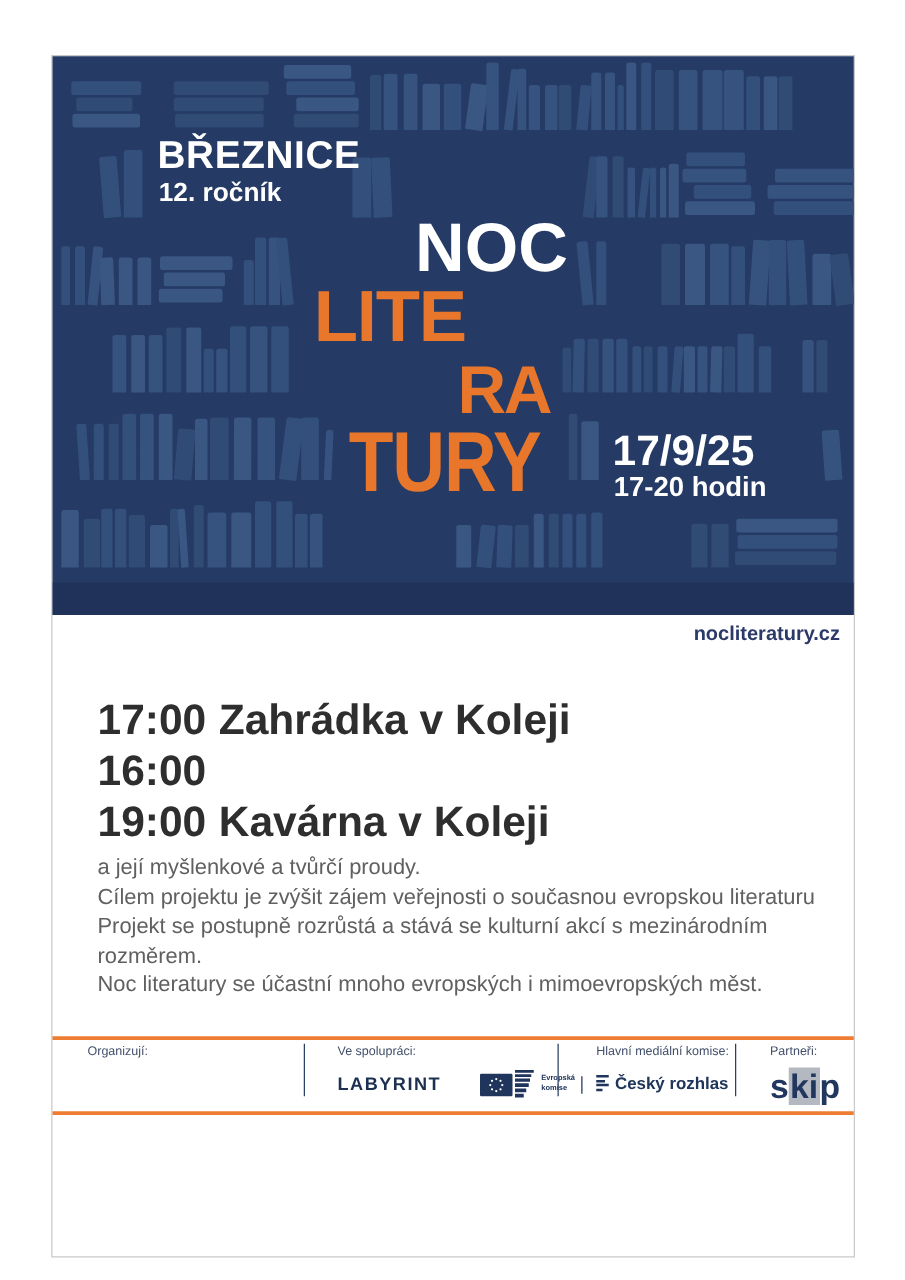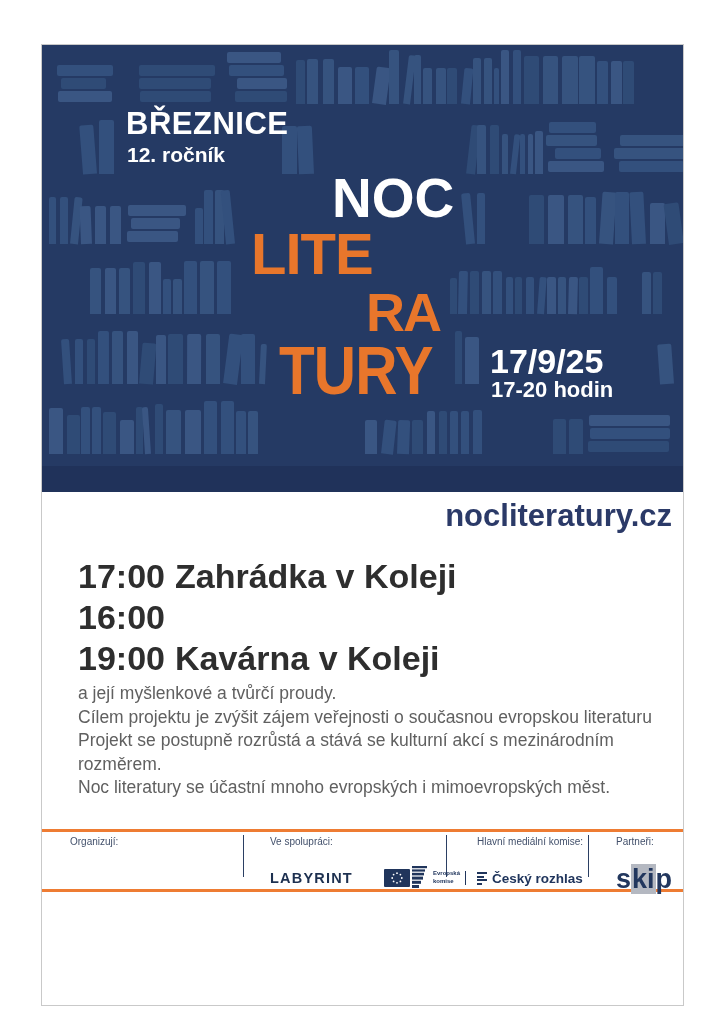--- a/index.html
+++ b/index.html
@@ -16,40 +16,40 @@
   .city{left:84px;top:63px;font-size:31px;letter-spacing:.5px}
   .edition{left:85px;top:99px;font-size:21px}
   .t-noc{left:290px;top:126px;font-size:55px}
   .t-lite{left:209px;top:180px;font-size:58px;color:#e8762b;letter-spacing:-1px}
   .t-ra{left:324px;top:240px;font-size:54px;color:#e8762b;letter-spacing:-2px}
   .t-tury{left:237px;top:291px;font-size:68px;color:#e8762b;letter-spacing:-1px;transform:scaleX(.86);transform-origin:0 0}
   .t-date{left:448px;top:299px;font-size:34px}
   .t-time{left:449px;top:334px;font-size:22px}
 
   
-  .website{position:absolute;right:11px;top:455px;font-size:31px;font-weight:bold;color:#2b3a68;line-height:1}
+  .website{position:absolute;right:11px;top:455px;font-size:16px;font-weight:bold;color:#2b3a68;line-height:1}
   .schedule{position:absolute;left:36px;top:511px;font-size:34px;font-weight:bold;color:#2e2e2e;line-height:41px}
   .srow{display:flex}
   .stime{width:97px}
   .desc{position:absolute;left:36px;top:637px;font-size:17.5px;line-height:23.5px;color:#606060}
 
   
   .fline{position:absolute;left:0;width:100%;height:3px;background:#ee7c33}
   .fline-top{top:784px}
   .fline-bot{top:844px}
   .fdiv{position:absolute;width:1px;height:42px;background:#2b3f63;top:790px}
   .fdiv1{left:201px}.fdiv2{left:404px}.fdiv3{left:546px}
   .fsec{position:absolute;top:791px}
   .fsec1{left:28px;width:196px}
   .fsec2{left:228px;width:196px}
   .fsec3{left:435px;width:112px}
   .fsec4{left:574px;width:88px}
-  .flabel{font-size:10px;color:#42506b;margin-bottom:19px;white-space:nowrap}
+  .flabel{font-size:10px;color:#42506b;margin-bottom:9px;white-space:nowrap}
   .logorow{display:flex;align-items:center;justify-content:space-between}
-  .logorow3{margin-top:24px}
+  .logorow3{margin-top:12px}
   .cc-logo{display:flex;align-items:center;gap:4px}
   .cc-icon{width:17px;height:17px;border:2px solid #20355c;position:relative;flex:none}
   .cc-icon::before{content:"";position:absolute;left:2px;top:2px;width:9px;height:9px;border:2px solid #20355c;border-right:none}
   .cc-text{font-size:6.8px;font-weight:bold;color:#20355c;line-height:1.3;letter-spacing:.2px;white-space:nowrap}
   .eunic-logo{display:flex;align-items:center;gap:4px}
   .eunic-icon{width:16px;height:16px;background:#20355c;position:relative;flex:none}
   .eunic-icon::before,.eunic-icon::after{content:"";position:absolute;width:1.5px;height:8px;background:#fff;transform:rotate(32deg)}
   .eunic-icon::before{left:5px;top:2px}
   .eunic-icon::after{left:8px;top:6px}
   .eunic-name{font-size:12.5px;font-weight:bold;color:#20355c;line-height:1;letter-spacing:.3px}

